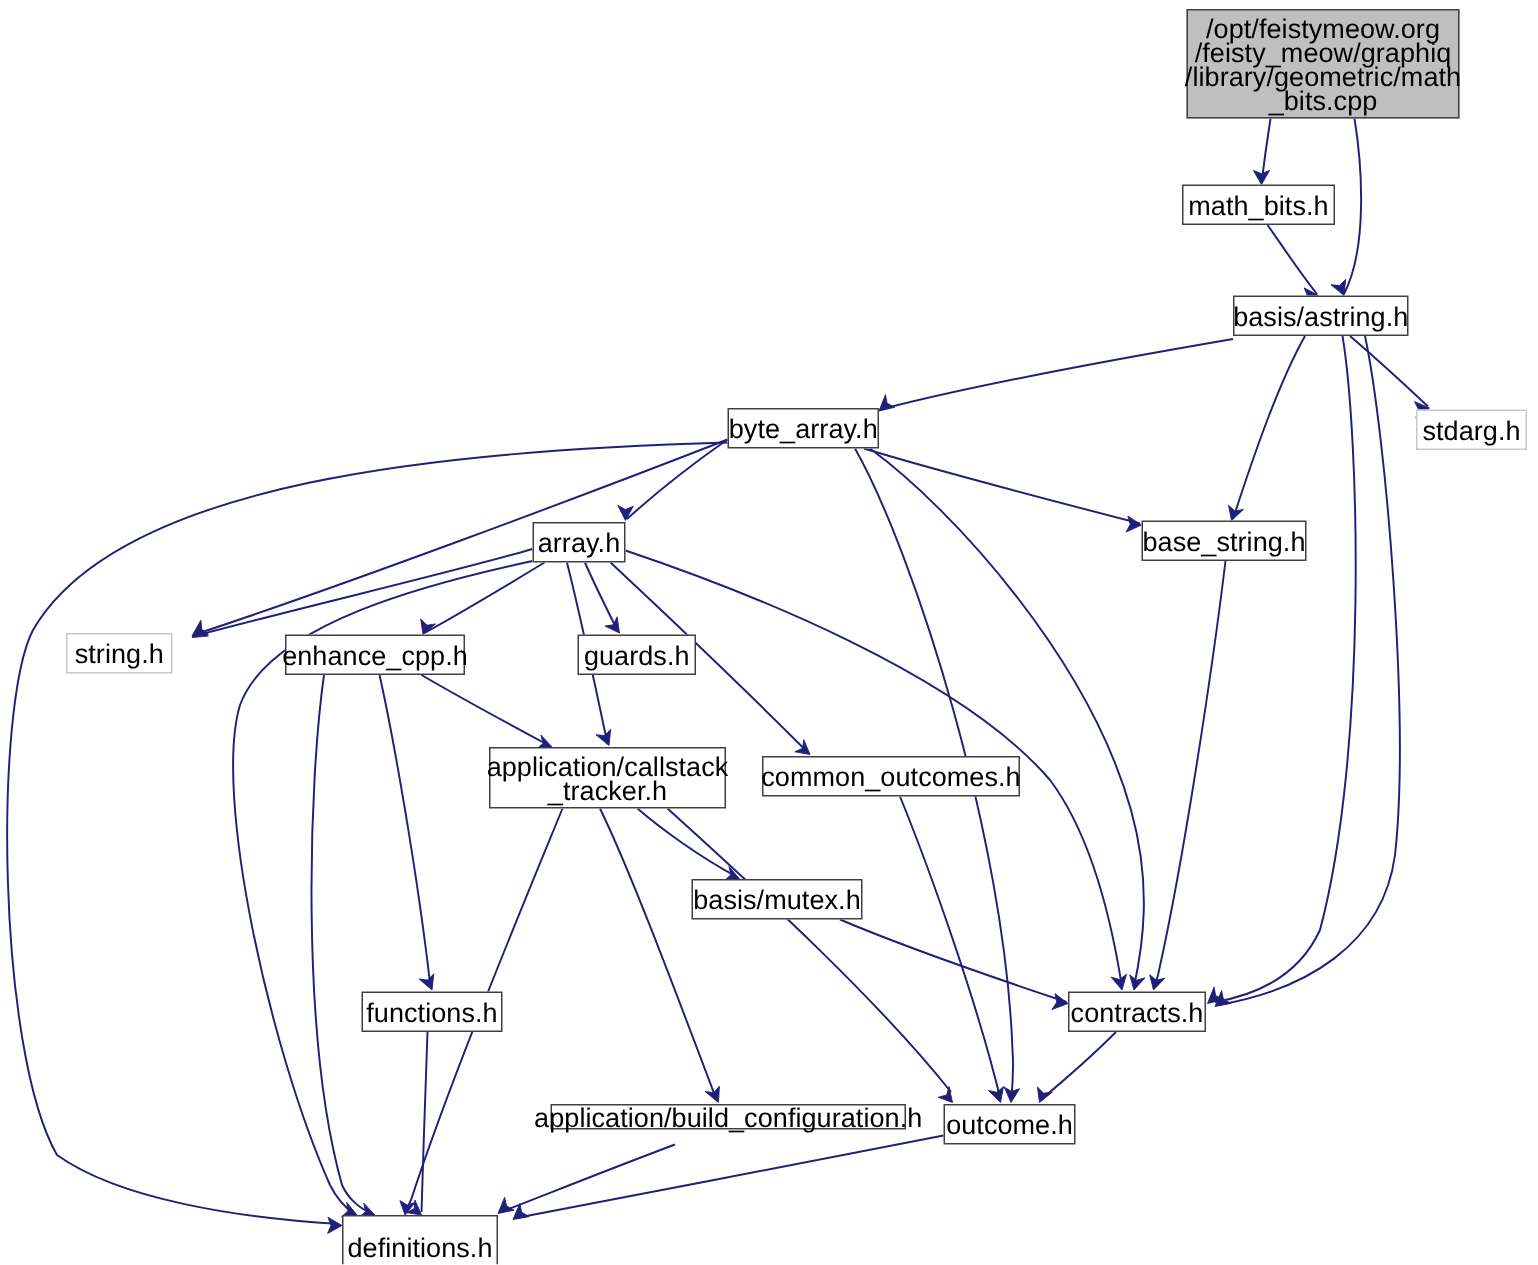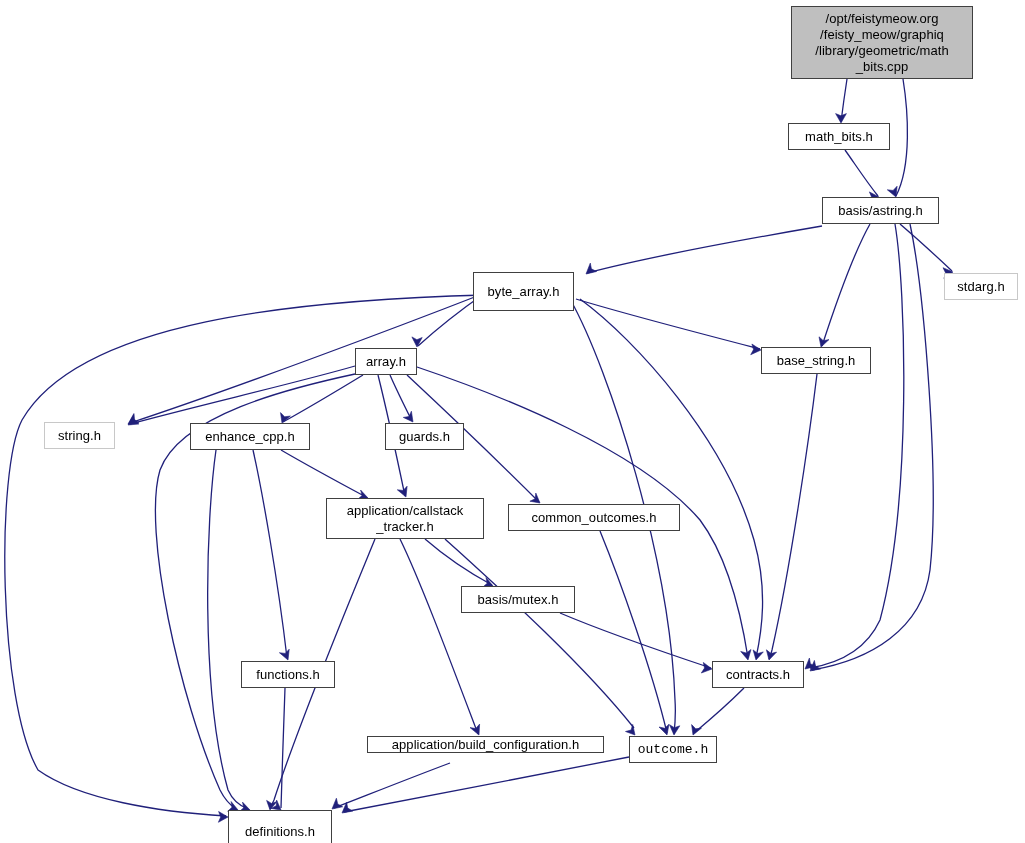--- a/index.html
+++ b/index.html
@@ -35,21 +35,21 @@
   .node-box {
     position: absolute;
     box-sizing: border-box;
     display: flex;
     align-items: center;
     justify-content: center;
     text-align: center;
     background: #ffffff;
     border: 1px solid #404040;
     color: #000000;
-    font-size: 13px;
+    font-size: 18px;
     line-height: 16px;
     letter-spacing: 0.05px;
     white-space: pre-line;
     user-select: none;
   }
   .node-box.root-node {
     background: #bfbfbf;
     border: 1px solid #404040;
   }
   .node-box.external-node {
@@ -138,30 +138,30 @@
   </svg>
 
   <div id="nodes-layer">
       <div class="node-box root-node" style="left: 791px; top: 6px; width: 182px; height: 73px;">/opt/feistymeow.org
 /feisty_meow/graphiq
 /library/geometric/math
 _bits.cpp</div>
       <div class="node-box" style="left: 788px; top: 123px; width: 102px; height: 27px;">math_bits.h</div>
       <div class="node-box" style="left: 822px; top: 197px; width: 117px; height: 27px;">basis/astring.h</div>
       <div class="node-box external-node" style="left: 944px; top: 273px; width: 74px; height: 27px;">stdarg.h</div>
-      <div class="node-box" style="left: 473px; top: 272px; width: 101px; height: 39px;">byte_array.h</div>
+      <div class="node-box" style="left: 485px; top: 272px; width: 101px; height: 27px;">byte_array.h</div>
       <div class="node-box" style="left: 761px; top: 347px; width: 110px; height: 27px;">base_string.h</div>
       <div class="node-box" style="left: 355px; top: 348px; width: 62px; height: 27px;">array.h</div>
       <div class="node-box external-node" style="left: 44px; top: 422px; width: 71px; height: 27px;">string.h</div>
       <div class="node-box" style="left: 190px; top: 423px; width: 120px; height: 27px;">enhance_cpp.h</div>
       <div class="node-box" style="left: 385px; top: 423px; width: 79px; height: 27px;">guards.h</div>
       <div class="node-box" style="left: 326px; top: 498px; width: 158px; height: 41px;">application/callstack
 _tracker.h</div>
       <div class="node-box" style="left: 508px; top: 504px; width: 172px; height: 27px;">common_outcomes.h</div>
       <div class="node-box" style="left: 461px; top: 586px; width: 114px; height: 27px;">basis/mutex.h</div>
       <div class="node-box" style="left: 712px; top: 661px; width: 92px; height: 27px;">contracts.h</div>
       <div class="node-box" style="left: 241px; top: 661px; width: 94px; height: 27px; text-align: center;">functions.h</div>
       <div class="node-box" style="left: 367px; top: 736px; width: 237px; height: 17px;">application/build_configuration.h</div>
-      <div class="node-box" style="left: 629px; top: 736px; width: 88px; height: 27px; font-family: Liberation Mono, monospace;">outcome.h</div>
+      <div class="node-box" style="left: 629px; top: 736px; width: 88px; height: 27px;">outcome.h</div>
       <div class="node-box" style="left: 228px; top: 810px; width: 104px; height: 43px;">definitions.h</div>
     </div>
 
 </div>
 
 </body></html>

